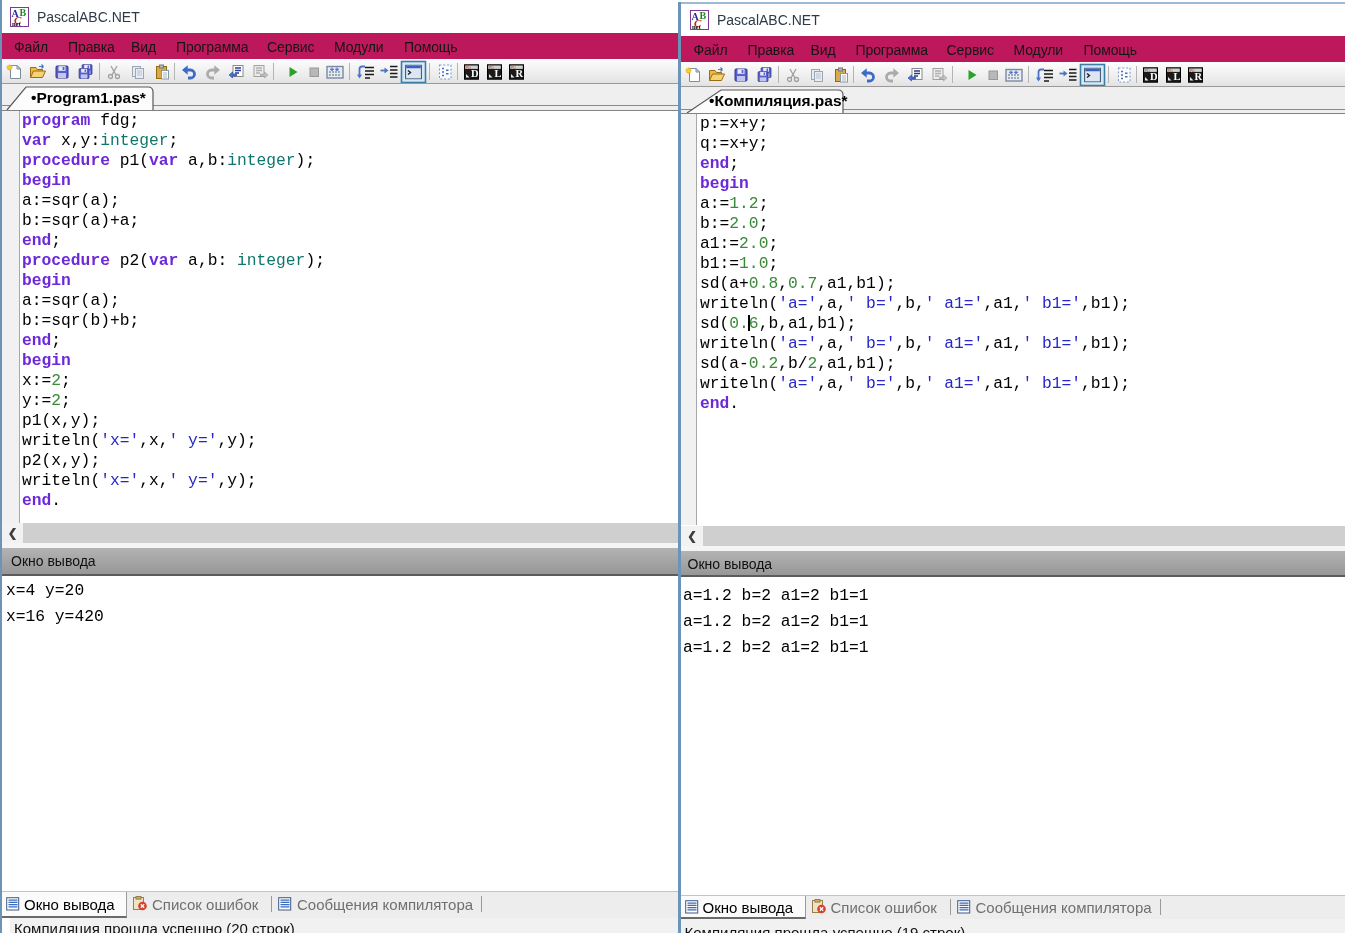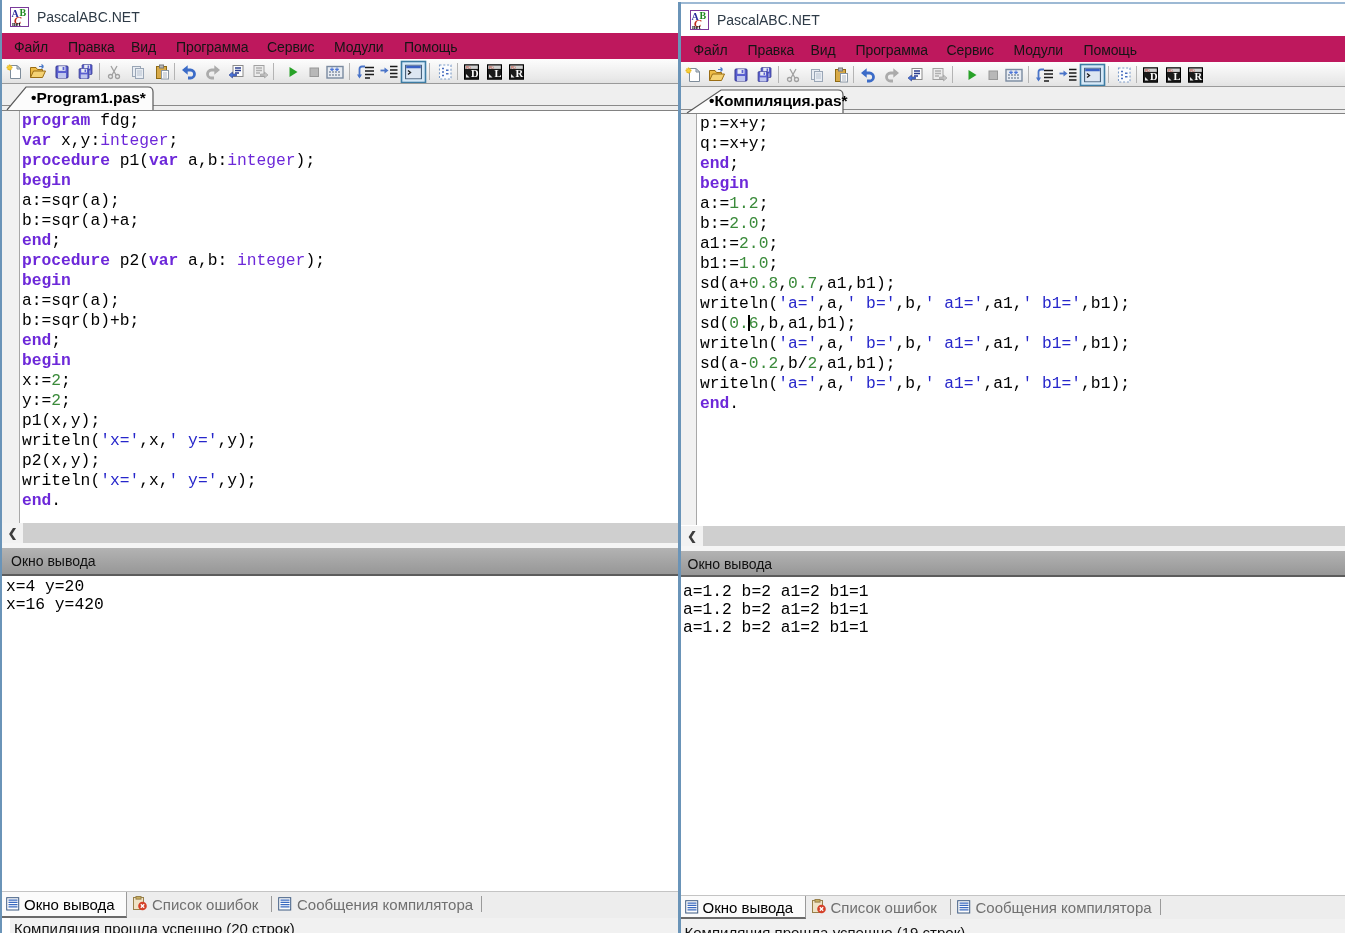--- a/index.html
+++ b/index.html
@@ -1,23 +1,23 @@
 <!DOCTYPE html>
 <html><head><meta charset="utf-8">
 <style>
 *{margin:0;padding:0;box-sizing:border-box}
 html,body{width:1345px;height:933px;background:#fff;overflow:hidden}
 body{position:relative;font-family:"Liberation Sans",sans-serif}
 .a{position:absolute}
 .win{position:absolute;top:0;height:933px;background:#fff;overflow:hidden}
 .mono{font-family:"Liberation Mono",monospace;font-size:16.3px;white-space:pre;color:#000}
 .code{line-height:20px}
-.out{line-height:18px}
+.out{line-height:26px}
 .k{font-weight:bold;color:#6d28d9}
-.t{color:#6d28d9}.s{color:#2626cb}.n{color:#3a8a3a}
+.t{color:#0f766e}.s{color:#2626cb}.n{color:#3a8a3a}
 .menu span{position:absolute;top:6px;font-size:14px;letter-spacing:-0.1px;color:#151515;white-space:nowrap}
 .mbar{background:#be185d}
 .tbar{background:linear-gradient(#fdfdfd,#e9e9e9 80%,#e2e2e2);border-bottom:1px solid #d0d0d0}
 .strip{background:#efefef;border-top:1px solid #9a9a9a}
 .header{background:linear-gradient(#b3b3b3,#979797);border-bottom:2px solid #5c5c5c}
 .header span{position:absolute;font-size:14px;color:#111}
 .tabtxt{position:absolute;font-size:15.5px;font-weight:bold;color:#000;white-space:nowrap}
 .btab span{font-size:15px;white-space:nowrap;position:absolute}
 .sep{position:absolute;width:1px;height:17px;background:#b4b4b4;top:4px}
 .stat{background:#f1f1f1;font-size:15px;color:#111}

